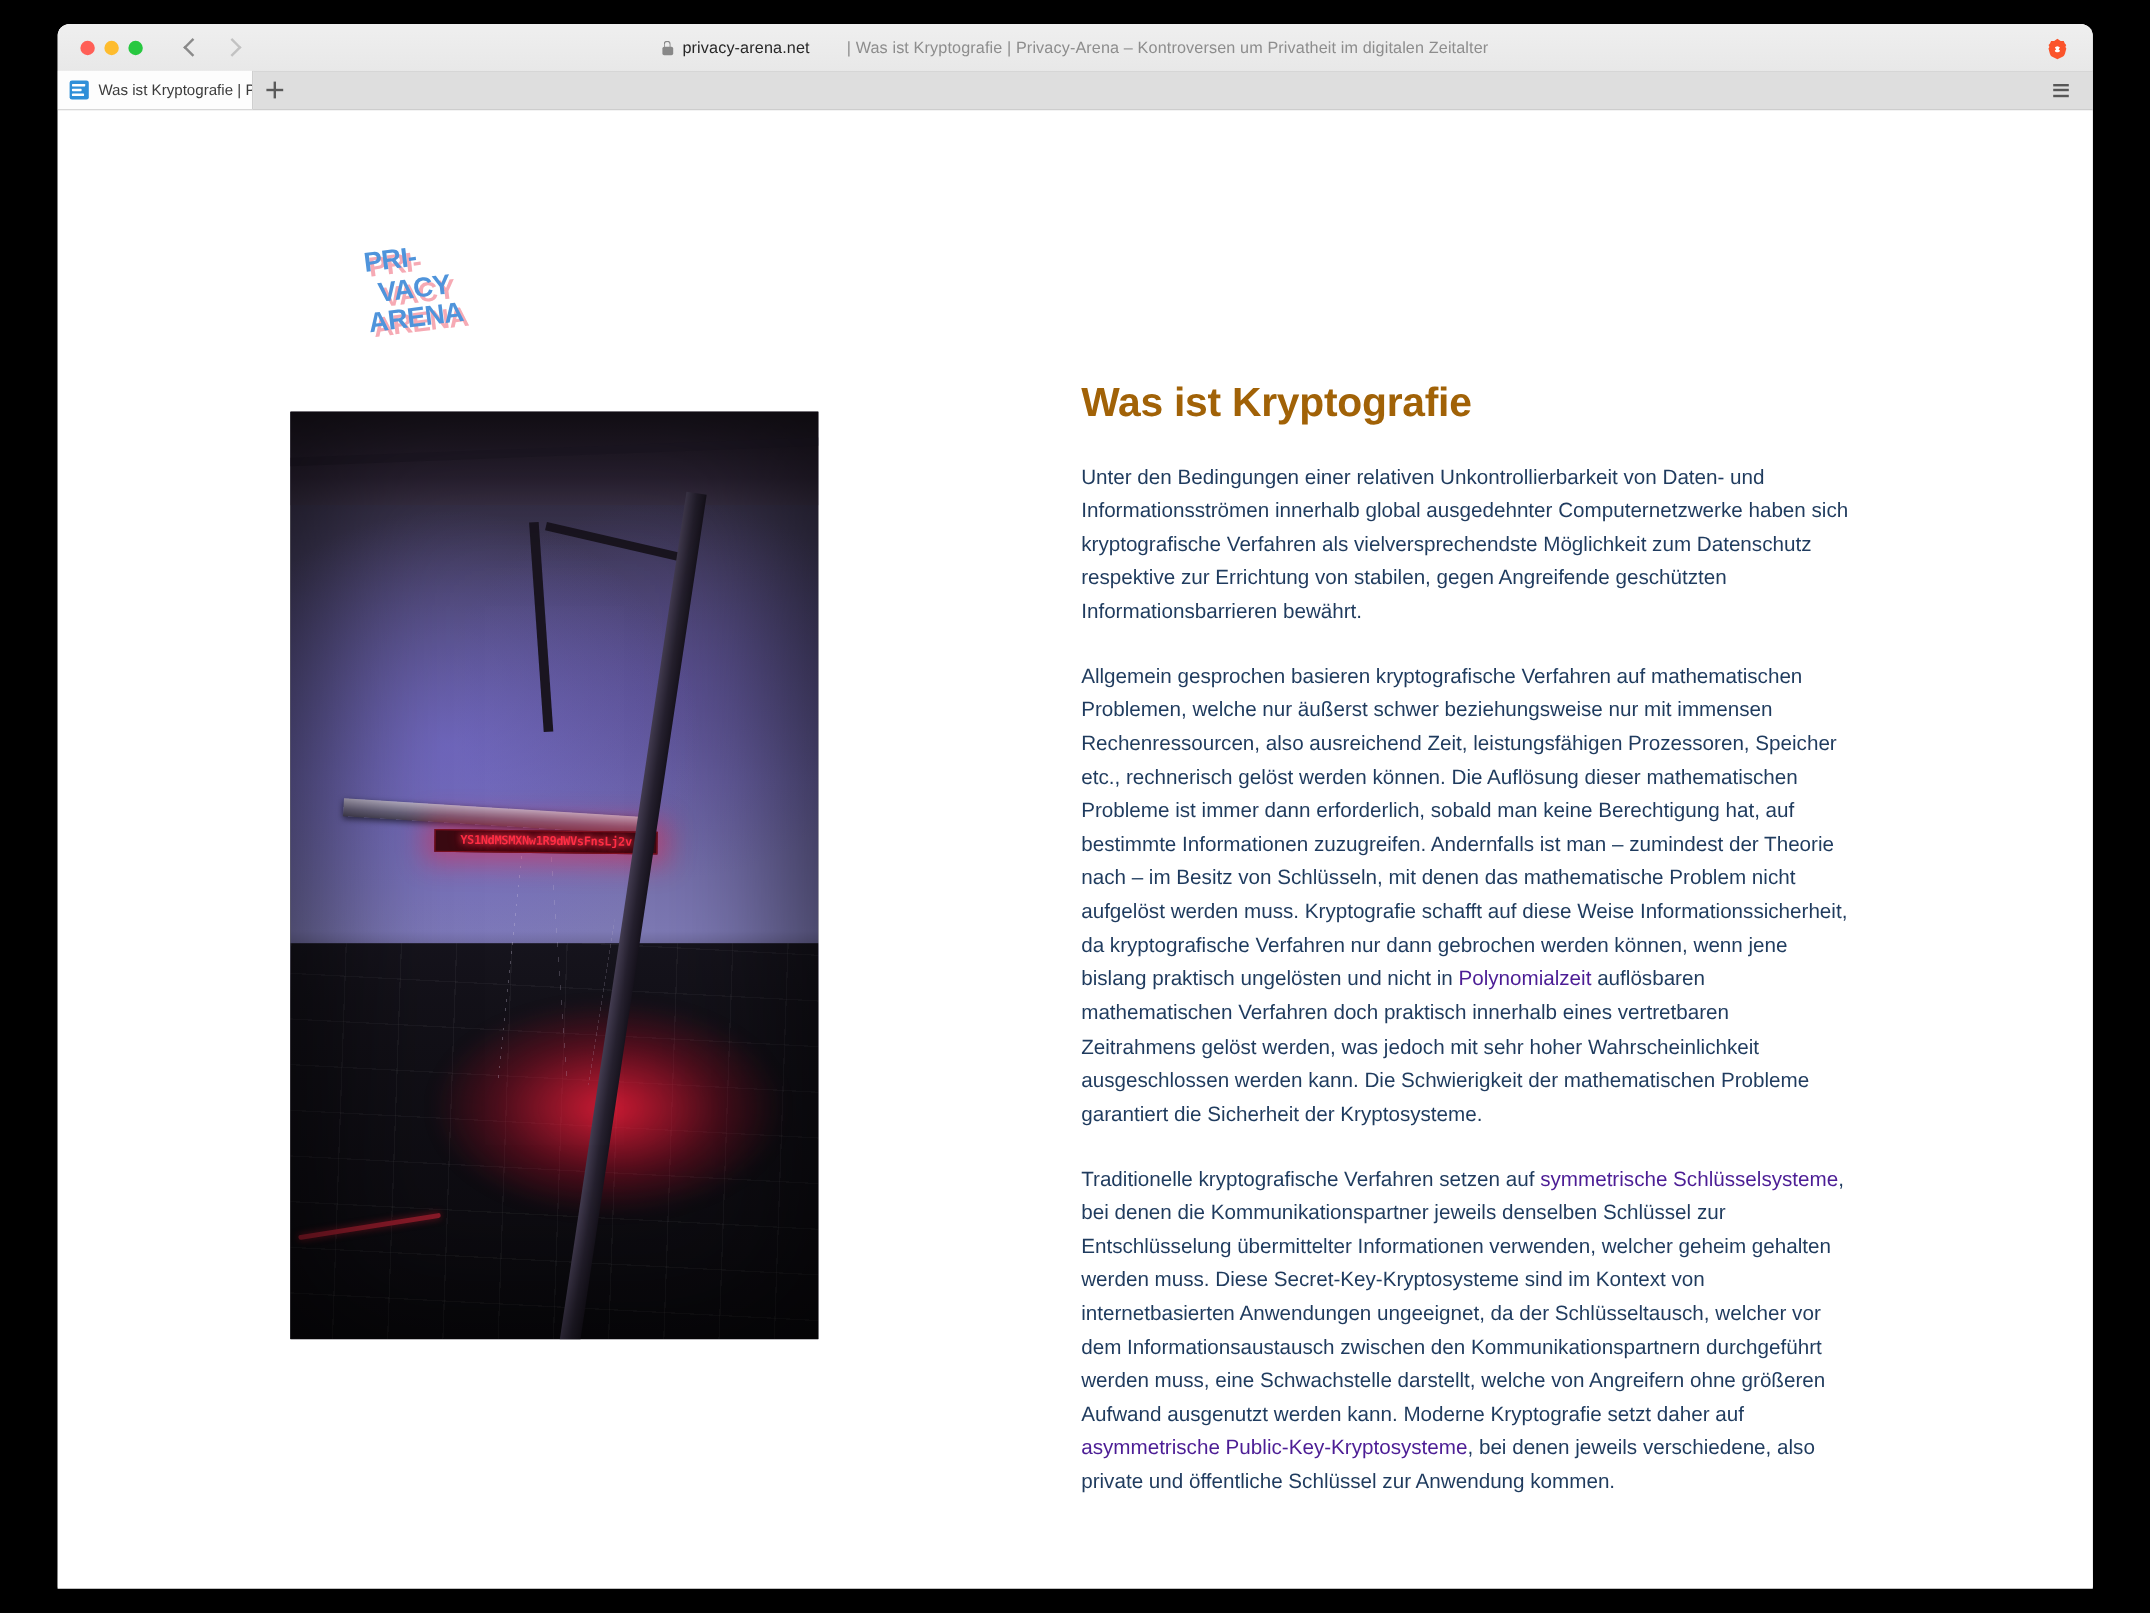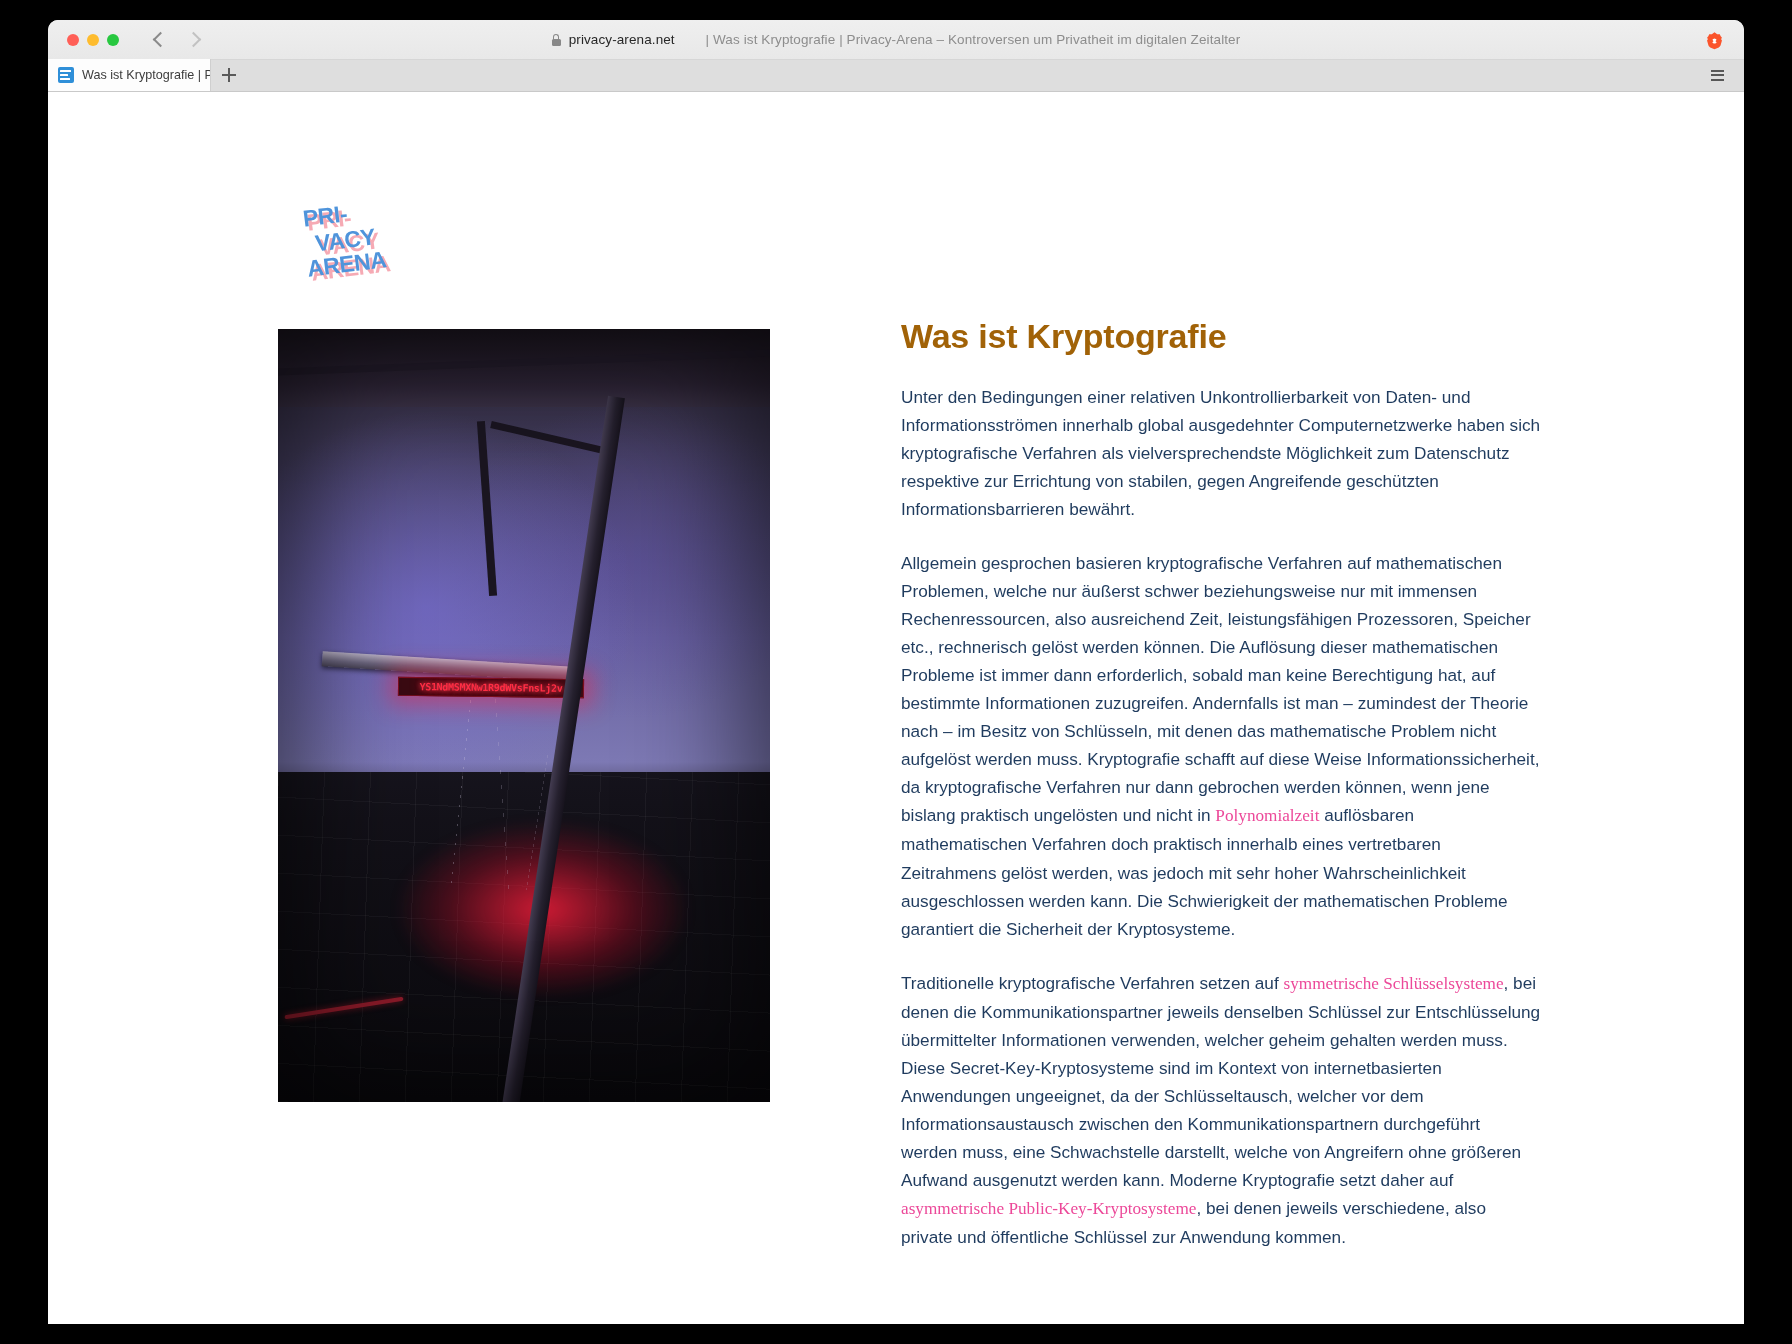--- a/index.html
+++ b/index.html
@@ -106,25 +106,24 @@
   .logo .fg { color: #4f94db; }
   .l1 { left: 2px;  top: 2px;  font-size: 23px; transform: rotate(-7deg); }
   .l2 { left: 14px; top: 26px; font-size: 23px; transform: rotate(-7deg); }
   .l3 { left: 6px;  top: 50px; font-size: 23px; transform: rotate(-7deg); }
   .logo .shadow.l1 { left: 6px; top: 6px; }
   .logo .shadow.l2 { left: 18px; top: 30px; }
   .logo .shadow.l3 { left: 10px; top: 54px; }
 
   
   .photo {
-    position: absolute; left: 194px; top: 237px;
-    width: 492px; height: 773px;
+    position: absolute; left: 194px; top: 251px;
+    width: 440px; height: 773px;
     background: #17131d;
     overflow: hidden;
-    margin-left: 36px;
   }
   .ph-wall {
     position: absolute; inset: 0;
     background:
       radial-gradient(ellipse 300px 280px at 30% 36%, rgba(120,110,220,.55), rgba(40,32,70,0) 70%),
       radial-gradient(ellipse 260px 220px at 72% 30%, rgba(90,75,165,.42), rgba(30,25,55,0) 72%),
       linear-gradient(180deg, #2a2233 0%, #3b3550 12%, #6a63a0 40%, #7d79b4 56%, #2b2533 64%, #14121a 80%, #0c0b10 100%);
   }
   .ph-ceiling {
     position: absolute; left: 0; top: 0; width: 100%; height: 78px;
@@ -212,21 +211,21 @@
   .article { position: absolute; left: 853px; top: 225px; width: 640px; }
   h1.headline {
     font-size: 34px; font-weight: 700; color: #a16207;
     letter-spacing: -0.2px; margin-bottom: 27px;
   }
   p.body {
     font-size: 17.2px; line-height: 1.63; color: #1f3b5e;
     margin-bottom: 26px; text-align: left;
   }
   p.body:last-child { margin-bottom: 12px; }
-  a.link { color: #ec4899; text-decoration: none; font-family: Liberation Serif, serif; }
+  a.link { color: #4c1d95; text-decoration: none; }
 
   .fade {
     position: absolute; left: 0; right: 0; bottom: 0; height: 18px;
     background: linear-gradient(180deg, rgba(255,255,255,0), #fff 70%);
   }
 </style>
 </head>
 <body>
 
 <div id="root">

